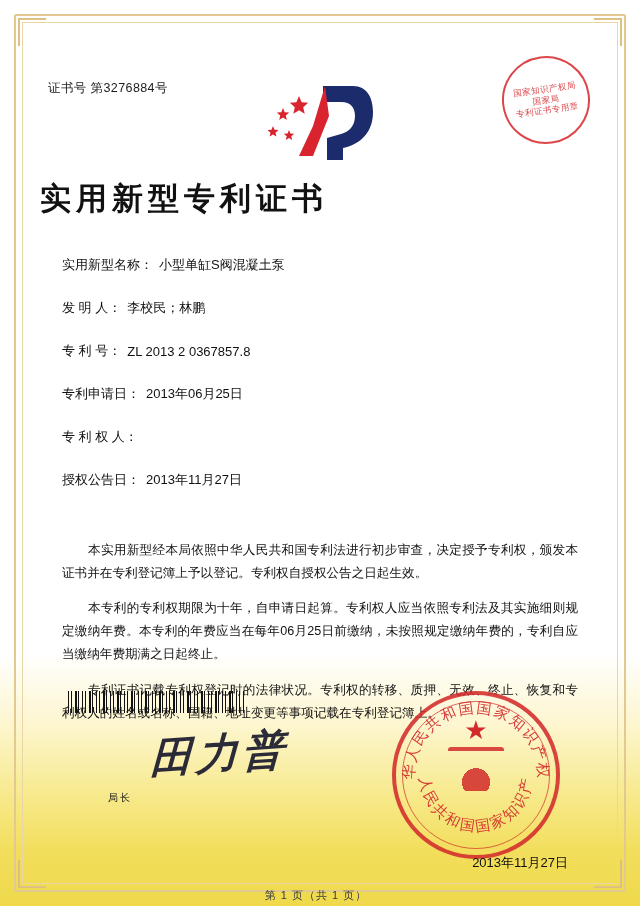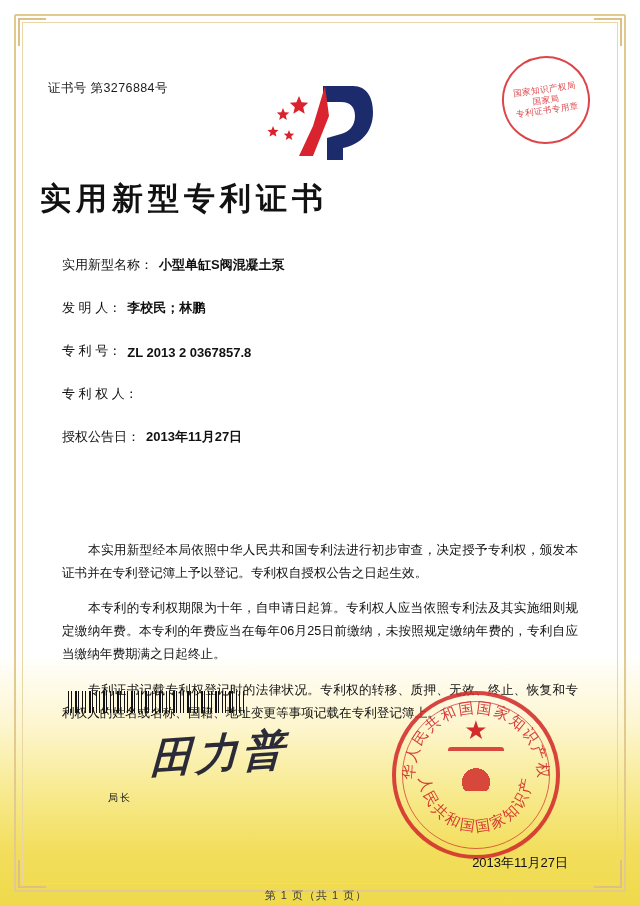--- a/index.html
+++ b/index.html
@@ -114,32 +114,31 @@
 
   
   .fields {
     position: absolute;
     top: 220px;
     left: 22px;
     right: 20px;
   }
   .field-row {
     display: flex;
-    align-items: flex-end;
+    align-items: center;
     margin-bottom: 25px;
     font-size: 13px;
     color: #111;
   }
   .field-label {
     white-space: pre;
     flex: 0 0 auto;
   }
   .field-value {
     margin-left: 6px;
-    font-weight: bold;
   }
 
   
   .paras {
     position: absolute;
     top: 490px;
     left: 22px;
     right: 22px;
     font-size: 12.6px;
     line-height: 23px;
@@ -306,20 +305,24 @@
         <span class="field-label">实用新型名称：</span>
         <span class="field-value">小型单缸S阀混凝土泵</span>
       </div>
       <div class="field-row">
         <span class="field-label">发 明 人：</span>
         <span class="field-value">李校民；林鹏</span>
       </div>
       <div class="field-row">
         <span class="field-label">专 利 号：</span>
         <span class="field-value">ZL 2013 2 0367857.8</span>
+      </div>
+      <div class="field-row">
+        <span class="field-label">专利申请日：</span>
+        <span class="field-value">2013年06月25日</span>
       </div>
       <div class="field-row">
         <span class="field-label">专 利 权 人：</span>
       </div>
       <div class="field-row">
         <span class="field-label">授权公告日：</span>
         <span class="field-value">2013年11月27日</span>
       </div>
     </div>
 

